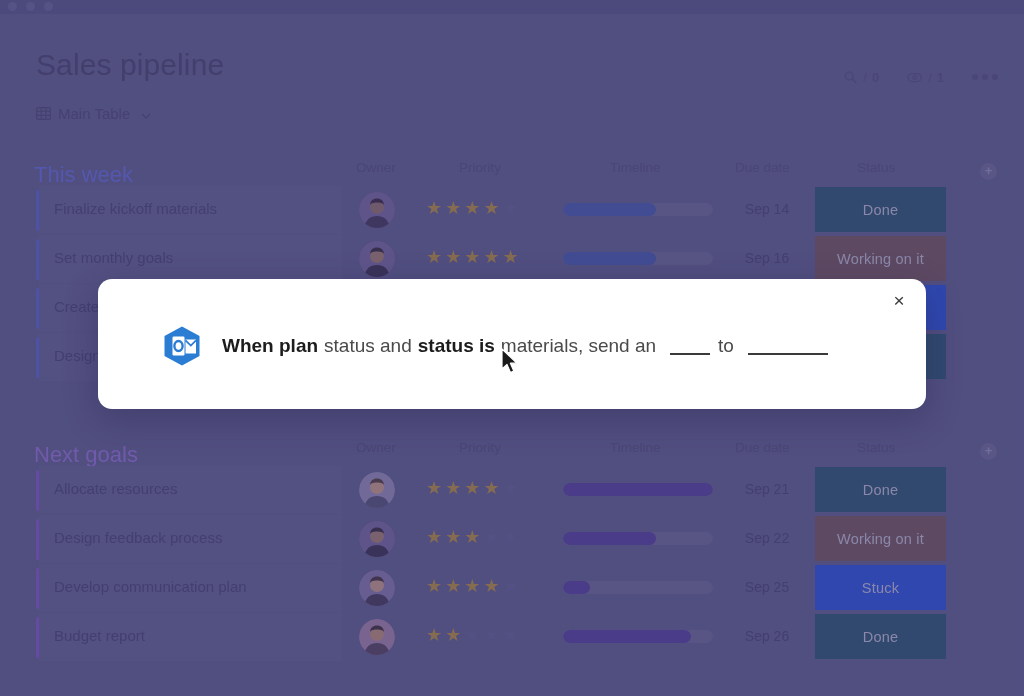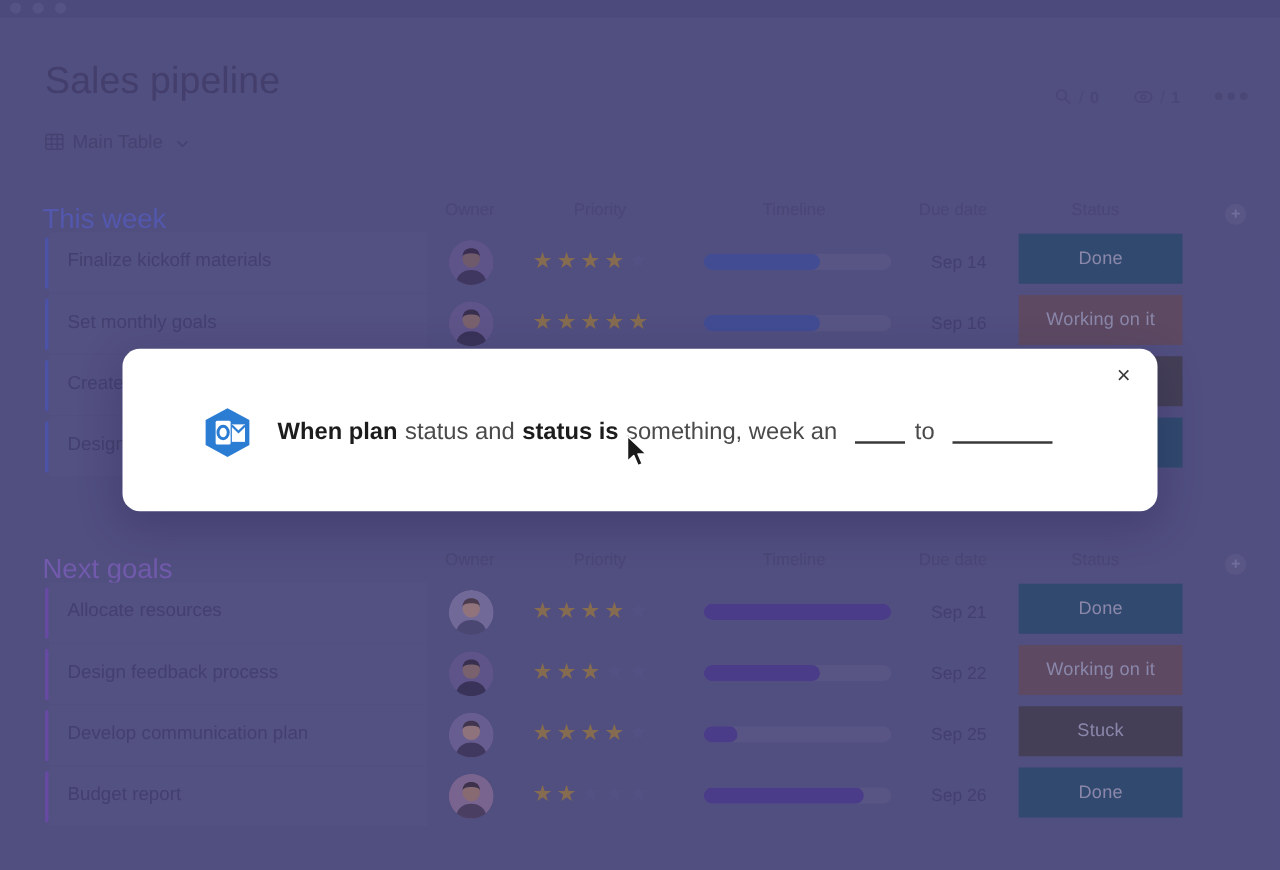--- a/index.html
+++ b/index.html
@@ -65,26 +65,26 @@
   .st-on{color:#b08d36;}
   .st-off{color:#5a5d8c;}
 
   .tl{position:absolute;left:563px;top:17px;width:150px;height:13px;border-radius:7px;background:#62668f;overflow:hidden;}
   .tl .fill{height:13px;border-radius:7px;}
   .g-this .tl .fill{background:#3b56a8;}
   .g-next .tl .fill{background:#4b3b96;}
 
   .due{position:absolute;left:728px;top:15px;width:78px;text-align:center;font-size:14px;color:#3f416a;}
 
-  .status{position:absolute;left:815px;top:1px;width:131px;height:40px;
+  .status{position:absolute;left:815px;top:1px;width:131px;height:45px;
     display:flex;align-items:center;justify-content:center;
     font-size:14.5px;color:#b9bccf;letter-spacing:.2px;}
   .s-done{background:#1f5269;}
   .s-working{background:#6b5254;}
-  .s-stuck{background:#404040;}
+  .s-stuck{background:#1d4ed8;}
 
   
   .modal{
     position:absolute;left:98px;top:279px;width:828px;height:130px;
     background:#ffffff;border-radius:14px;z-index:80;
     box-shadow:0 10px 34px rgba(30,24,60,.28);
   }
   .modal .close{
     position:absolute;right:14px;top:9px;width:26px;height:26px;
     display:flex;align-items:center;justify-content:center;
@@ -403,21 +403,21 @@
         <path d="M22 2.5 L39.5 12 L39.5 32 L22 41.5 L4.5 32 L4.5 12 Z" fill="#2b7cd3"></path>
         <rect x="12.5" y="12.5" width="12" height="19" rx="1.2" fill="#ffffff"></rect>
         <ellipse cx="18.5" cy="22" rx="4.1" ry="5" fill="none" stroke="#2b7cd3" stroke-width="2.4"></ellipse>
         <path d="M25.5 15.5 L36 15.5 L36 29.5 L25.5 29.5 Z" fill="#ffffff"></path>
         <path d="M25.5 16.4 L30.8 21.6 L36 16.4" fill="none" stroke="#2b7cd3" stroke-width="1.8"></path>
       </svg>
     </span>
     <b class="t">When plan</b>
     <span class="t"> status and </span>
     <b class="t">status is</b>
-    <span class="t"> something, week an</span>
+    <span class="t"> materials, send an</span>
     <span class="blank-s"></span>
     <span class="t">to</span>
     <span class="blank-l"></span>
   </div>
 </div>
 
 <div class="cursor">
   <svg width="22" height="28" viewBox="0 0 22 28">
     <path d="M2 1 L2 21 L7 16.4 L10.4 24.5 L13.8 23 L10.4 15.2 L17 15.2 Z" fill="#1a1a1a" stroke="#ffffff" stroke-width="1.2" stroke-linejoin="round"></path>
   </svg>

